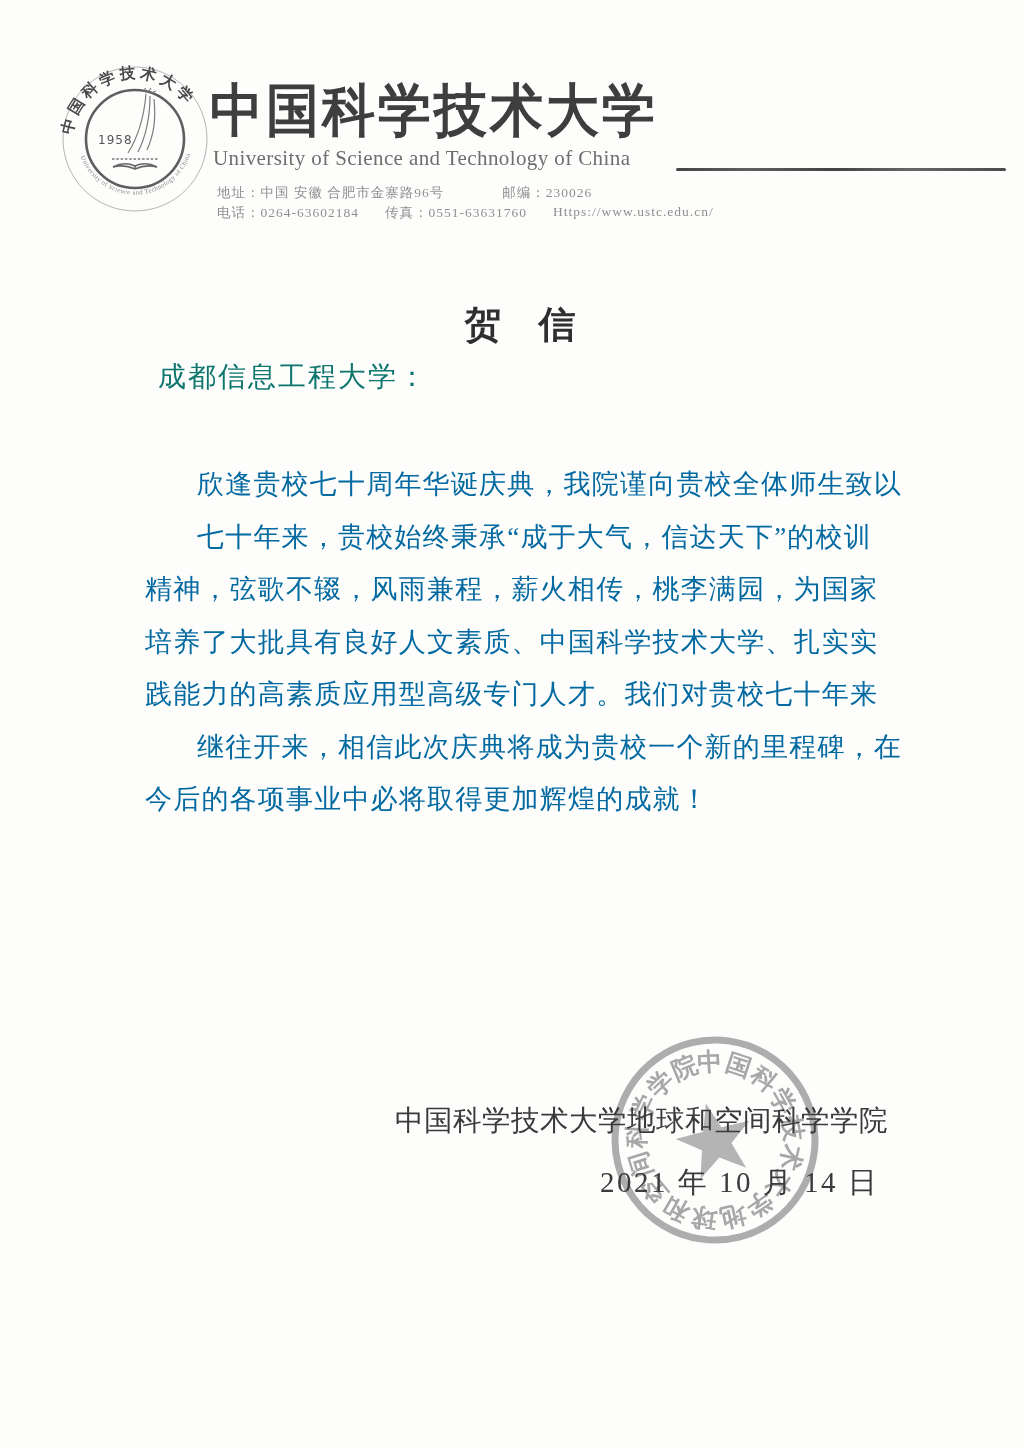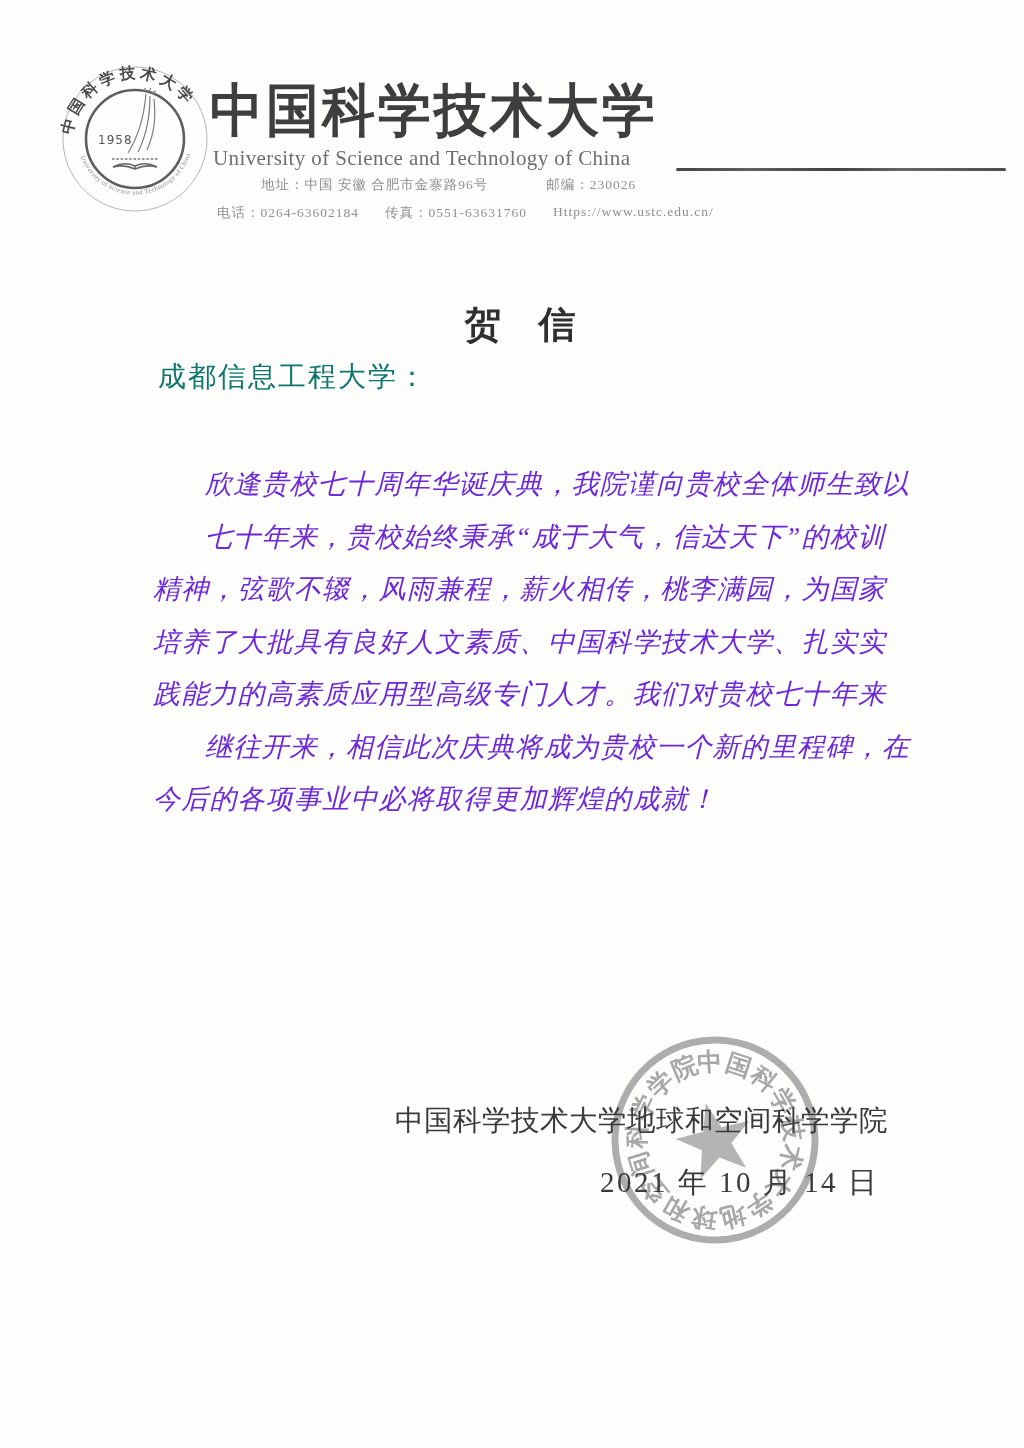--- a/index.html
+++ b/index.html
@@ -23,42 +23,42 @@
   }
   #uni-en{
     position:absolute;left:213px;top:146px;width:470px;
     font-size:21px;color:#6e6e6e;letter-spacing:0.4px;white-space:nowrap;
   }
   .contact-line{
     position:absolute;left:217px;white-space:nowrap;
     font-size:13.5px;color:#8f8f8f;letter-spacing:1px;
     display:flex;
   }
-  #contact-1{top:176px;margin-left:44px;}
+  #contact-1{top:184px;}
   #contact-1 .gap{width:58px;}
   #contact-2{top:204px;}
   #contact-2 .gap{width:26px;}
   #header-rule{
     position:absolute;left:676px;top:168px;width:330px;height:3px;
     background:linear-gradient(90deg,#303030,#4e4e4e 22%,#2d2d2d 48%,#565656 70%,#383838 100%);
     border-radius:2px;opacity:.9;
   }
   
   #letter-title{
     position:absolute;left:0;top:300px;width:1024px;
     text-align:center;font-size:37px;font-weight:bold;color:#2f2f2f;
     transform:translateX(8px);
   }
   #salutation{
     position:absolute;left:158px;top:358px;
     font-size:28px;letter-spacing:2px;color:#0f766e;
   }
   #body-text{
-    position:absolute;left:153px;top:458px;width:742px;
-    font-size:27px;line-height:52.5px;letter-spacing:1.2px;color:#6d28d9;font-style:italic;
+    position:absolute;left:145px;top:458px;width:742px;
+    font-size:27px;line-height:52.5px;letter-spacing:1.2px;color:#0369a1;
   }
   #body-text .line{white-space:nowrap;}
   #body-text .indent{text-indent:52px;}
   
   #signature{
     position:absolute;left:395px;top:1102px;
     font-size:28.5px;letter-spacing:0.5px;color:#3a3a3a;white-space:nowrap;
     z-index:3;
   }
   #date{

